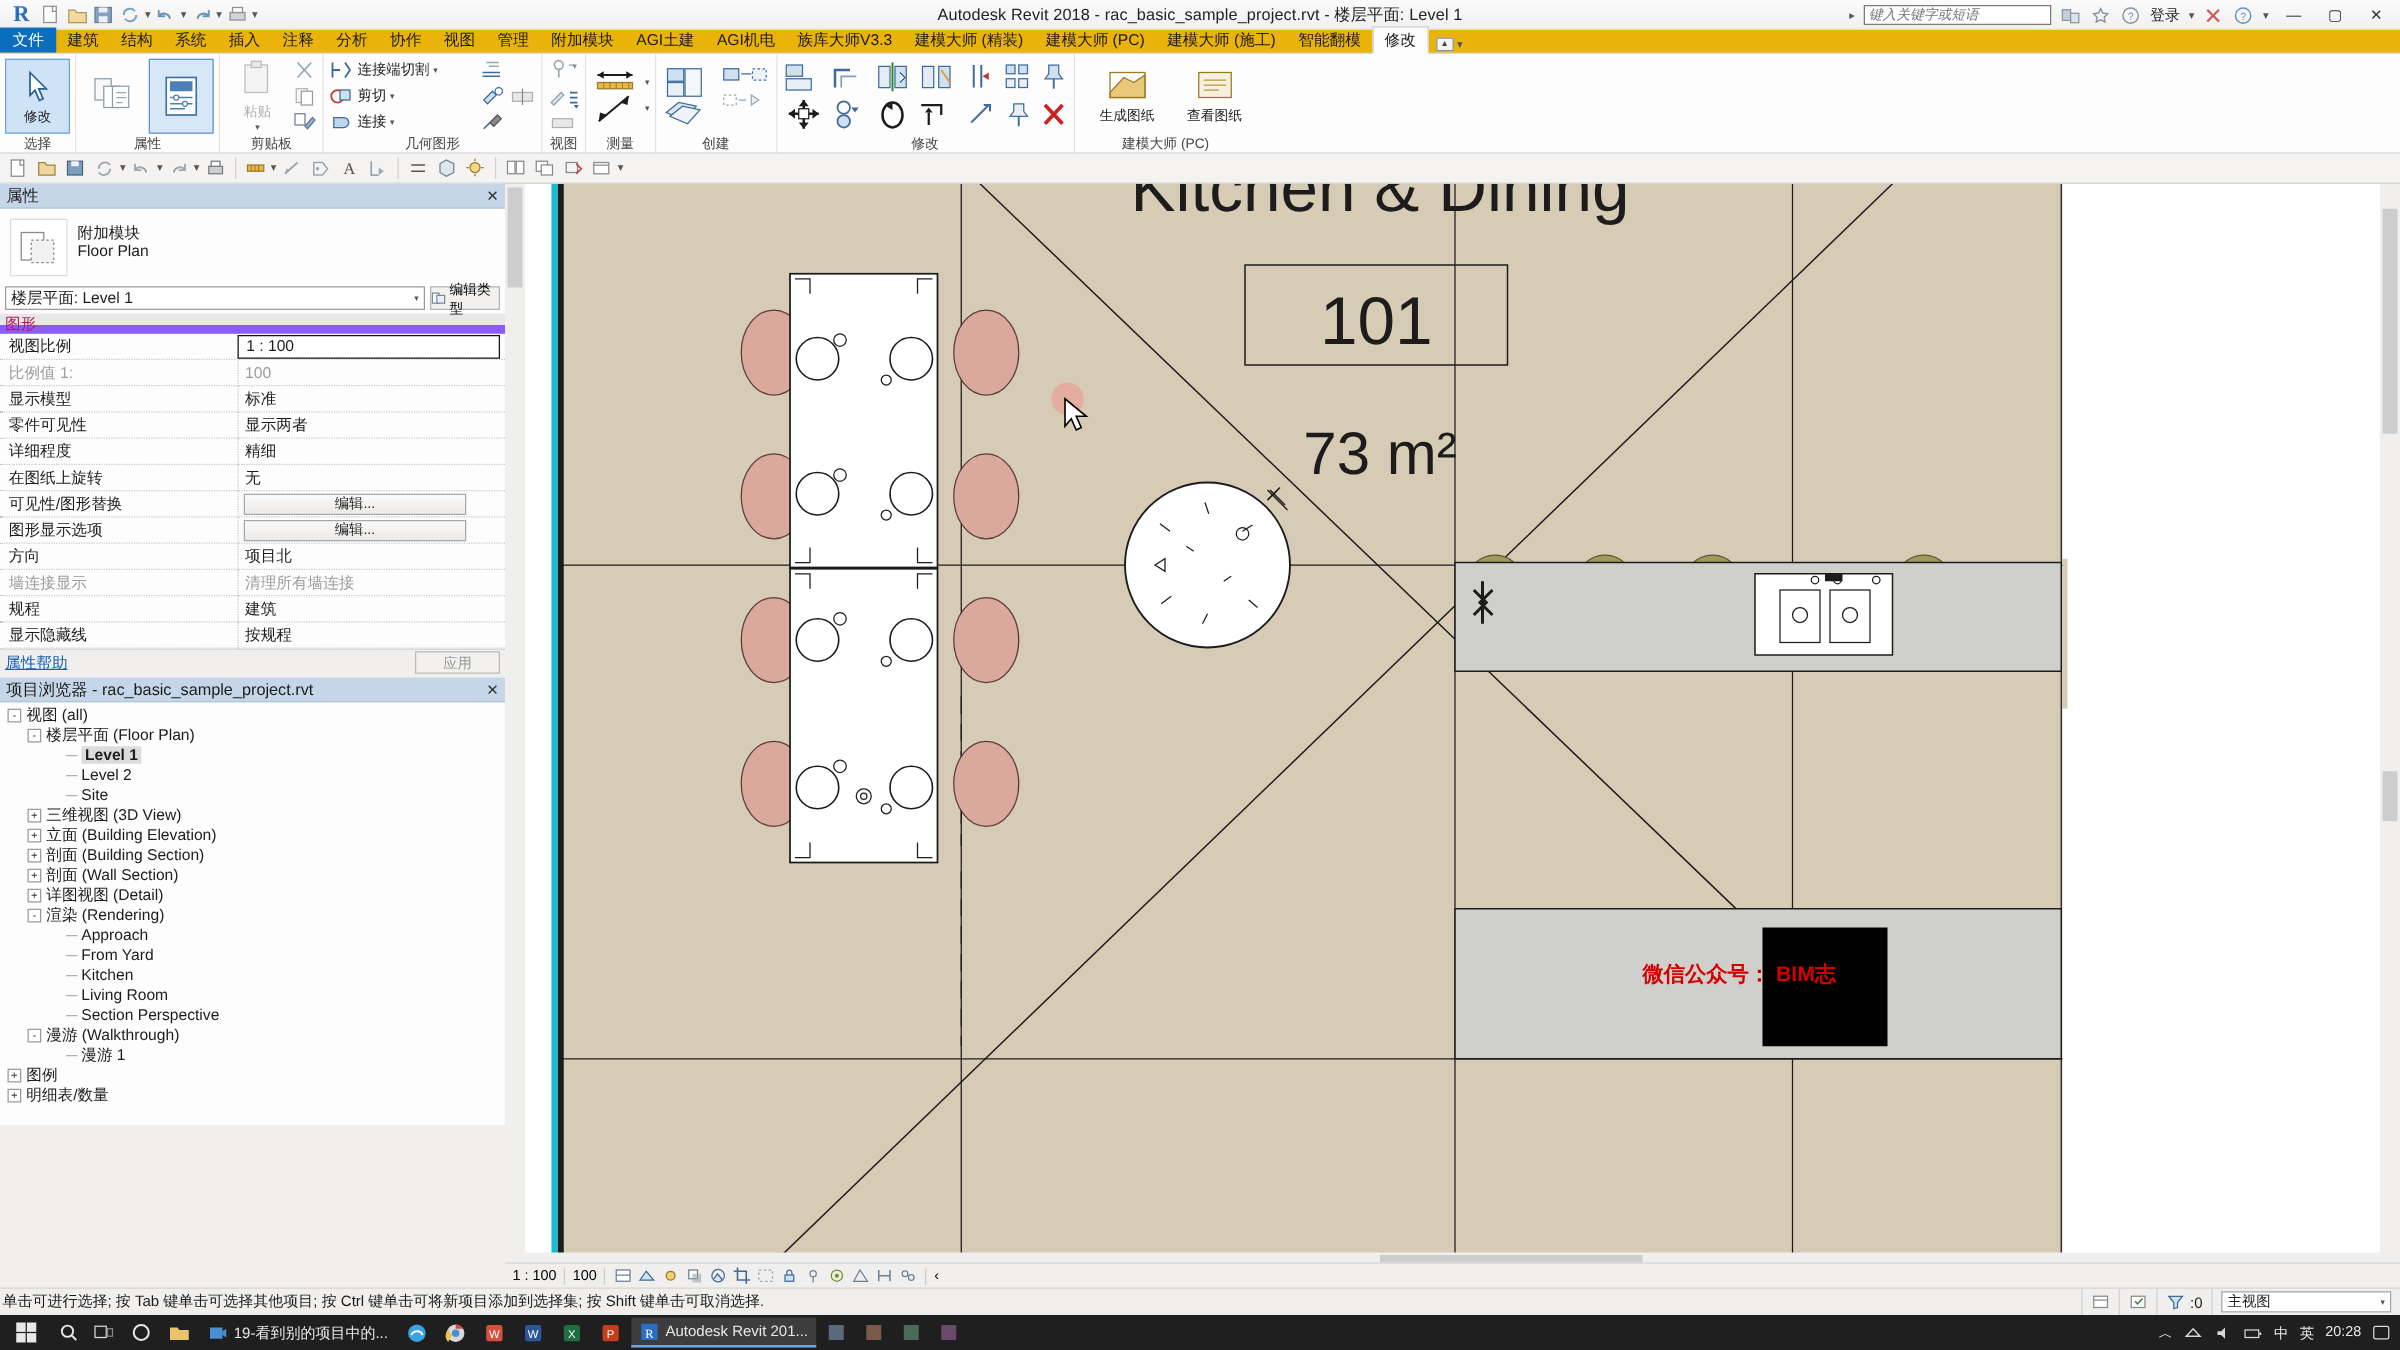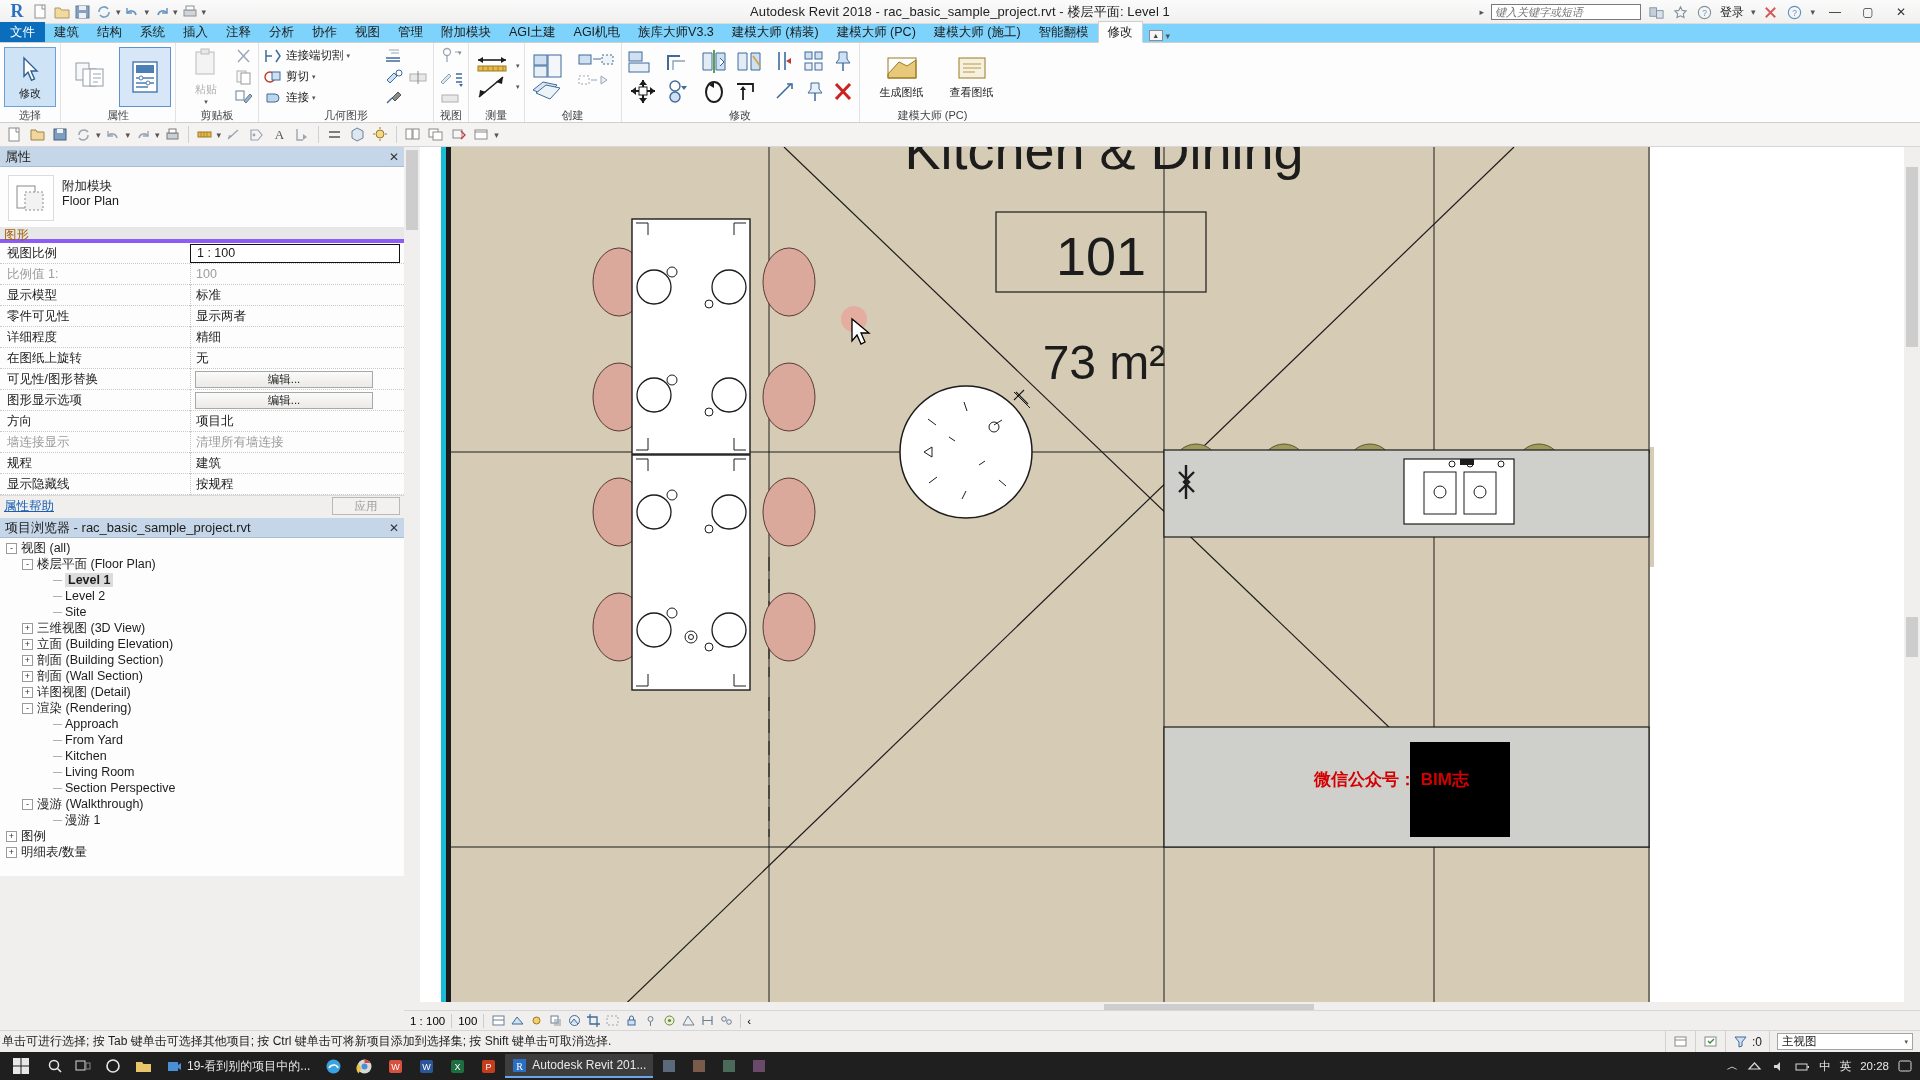--- a/index.html
+++ b/index.html
@@ -42,21 +42,21 @@
   }
   .tri-right { font-size:9px; color:#555; }
   .tbicon { width:17px; height:17px; opacity:.8; }
   .signin { font-size:12px; color:#222; }
   .wbtn { width:26px; height:20px; display:flex; align-items:center; justify-content:center;
           font-size:12px; color:#333; }
 
   
   .ribbon-tabs {
     position:absolute; left:0; top:24px; width:1920px; height:19px;
-    background:#7dd3fc; display:flex; align-items:flex-end; font-size:12.5px;
+    background:#eab308; display:flex; align-items:flex-end; font-size:12.5px;
     border-bottom:1px solid #cfcfcf;
   }
   .rtab { padding:2px 9px 2px 9px; color:#1c1c1c; white-space:nowrap; line-height:16px; }
   .rtab.file { background:#0a6ebd; color:#fff; padding:2px 10px; }
   .rtab.active { background:#fdfdfd; border:1px solid #cfcfcf; border-bottom:1px solid #fdfdfd;
                  position:relative; top:1px; }
   .rtab-arrow { padding:1px 6px; display:flex; align-items:center; gap:3px; }
   .mini-box { width:14px; height:11px; border:1px solid #8d8d8d; background:#f5f5f5;
               display:flex; align-items:center; justify-content:center; font-size:7px; color:#444; }
 
@@ -107,22 +107,22 @@
                 display:flex; align-items:center; justify-content:center; }
   .prop-names { font-size:12.5px; line-height:15px; color:#1c1c1c; padding-top:4px; }
   .prop-dd-wrap { display:flex; align-items:center; gap:4px; padding:2px 4px 3px 4px; background:#fdfdfd;}
   .prop-dd { flex:1; height:19px; border:1px solid #9a9a9a; background:#fff;
              display:flex; align-items:center; justify-content:space-between;
              padding:0 4px; font-size:12.5px; color:#1c1c1c; }
   .editbtn { width:56px; height:19px; border:1px solid #b5b5b5; background:#f2f1f0;
              display:flex; align-items:center; gap:3px; justify-content:center; font-size:11px; }
 
   .prop-table { background:#fdfdfd; font-size:12.5px; }
-  .grp-row { height:16px; background:#e7e7e7; padding-left:4px; line-height:16px; color:#a16207;
-             border-bottom:4px solid #8b5cf6; }
+  .grp-row { height:16px; background:#e7e7e7; padding-left:4px; line-height:16px; color:#be185d;
+             border-bottom:7px solid #8b5cf6; }
   .p-row { display:flex; height:21px; align-items:center; border-bottom:1px dotted #c9c9c9; }
   .p-key { width:190px; padding-left:7px; color:#1c1c1c; white-space:nowrap; overflow:hidden; }
   .p-val { flex:1; padding-left:5px; border-left:1px dotted #c9c9c9; color:#1c1c1c; height:21px; line-height:21px; }
   .p-row.disabled .p-key, .p-row.disabled .p-val { color:#9c9c9c; }
   .p-val.active { border:1px solid #111; background:#fff; height:19px; line-height:17px; margin-right:4px; padding-left:6px;}
   .p-val.btn { padding:0; display:flex; align-items:center; }
   .p-val .vbtn { margin-left:4px; width:178px; height:17px; border:1px solid #a8a8a8;
                  background:linear-gradient(#fafafa,#eceae8); font-size:11.5px;
                  display:flex; align-items:center; justify-content:center; color:#1c1c1c; }
 
@@ -735,20 +735,33 @@
           <rect x="3" y="4" width="18" height="22" fill="#fdfdfd" stroke="#8a8a8a"></rect>
           <rect x="11" y="10" width="18" height="18" fill="#f2f2f2" stroke="#8a8a8a" stroke-dasharray="2 2"></rect>
         </svg>
       </div>
       <div class="prop-names">
         <div>附加模块</div>
         <div>Floor Plan</div>
       </div>
     </div>
 
+    <div class="prop-dd-wrap">
+      <div class="prop-dd">
+        <span>楼层平面: Level 1</span>
+        <span class="caret">▾</span>
+      </div>
+      <div class="editbtn">
+        <svg width="13" height="13" viewBox="0 0 13 13">
+            <rect x="1" y="2" width="6" height="9" fill="#fff" stroke="#6b7f93"></rect>
+            <rect x="5" y="4" width="7" height="7" fill="#e8eff7" stroke="#6b7f93"></rect>
+          </svg>
+        <span>编辑类型</span>
+      </div>
+    </div>
 
     <div class="prop-table">
       <div class="grp-row">图形</div>
       <div id="prop-rows-host">
           <div class="p-row">
             <div class="p-key">视图比例</div>
             <div class="p-val active">1 : 100</div>
           </div>
           <div class="p-row disabled">
             <div class="p-key">比例值    1:</div>

